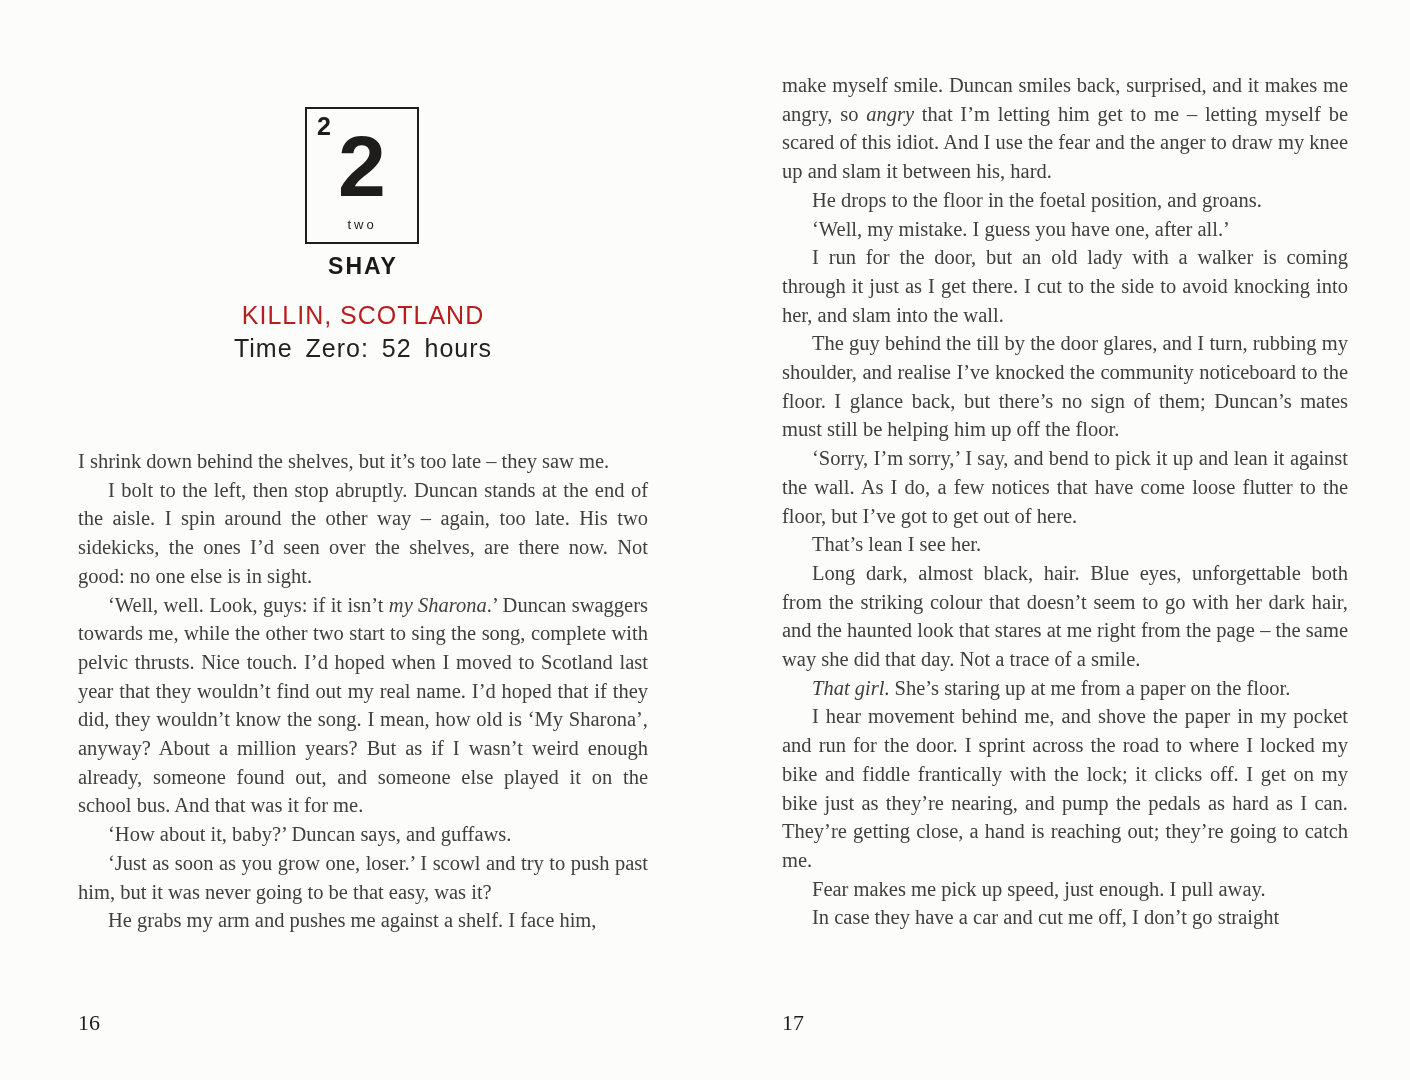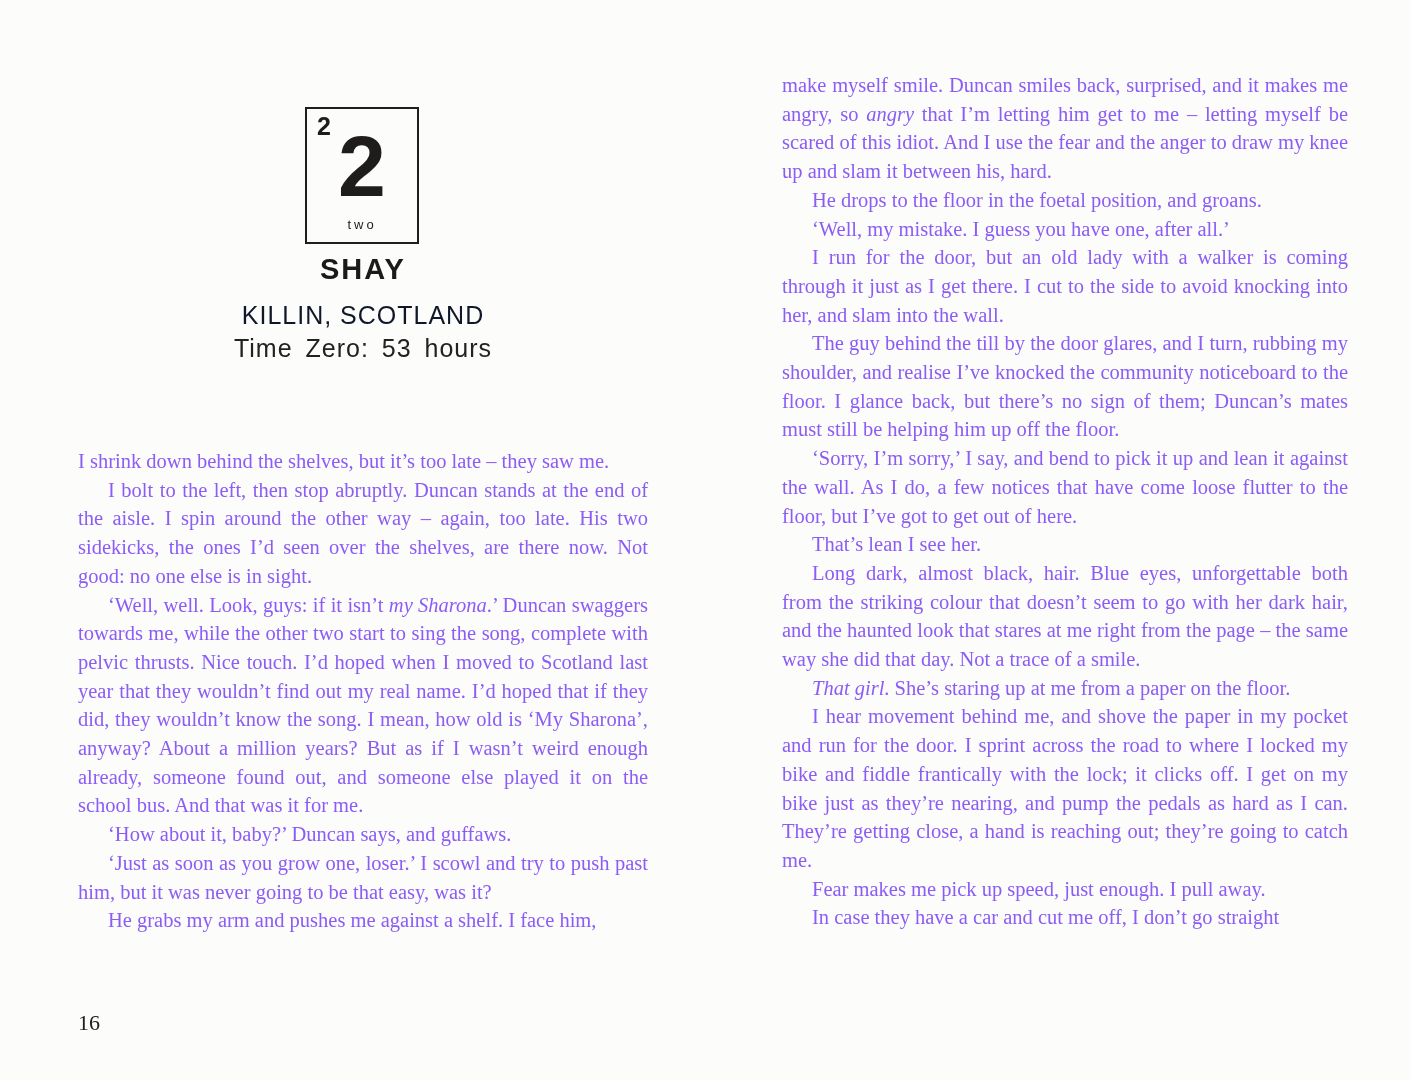--- a/index.html
+++ b/index.html
@@ -59,36 +59,36 @@
 
   
   .chapter-title {
     position: absolute;
     top: 253px;
     left: 0;
     width: 100%;
     margin: 0;
     text-align: center;
     font-family: "Liberation Sans", sans-serif;
-    font-size: 29px;
+    font-size: 23px;
     font-weight: 700;
     letter-spacing: 2px;
     color: #1b1a18;
   }
   .chapter-location {
     position: absolute;
     top: 301px;
     left: 0;
     width: 100%;
     text-align: center;
     font-family: "Liberation Sans", sans-serif;
     font-size: 25px;
     font-weight: 400;
     letter-spacing: 1px;
-    color: #0f172a;
+    color: #b91c1c;
   }
   .chapter-time {
     position: absolute;
     top: 334px;
     left: 0;
     width: 100%;
     text-align: center;
     font-family: "Liberation Sans", sans-serif;
     font-size: 25px;
     font-weight: 400;
@@ -98,21 +98,21 @@
   }
 
   
   .body-text {
     position: absolute;
     left: 0;
     width: 100%;
     font-size: 20.5px;
     line-height: 28.7px;
     text-align: justify;
-    color: #8b5cf6;
+    color: #404040;
   }
   .page.left  .body-text { top: 447px; }
   .page.right .body-text { top: 71px; }
   .body-text p { margin: 0; text-indent: 30px; }
   .body-text p.no-indent { text-indent: 0; }
   .body-text i { font-style: italic; }
 
   
   .pagenum {
     position: absolute;
@@ -129,21 +129,21 @@
 <div class="spread">
 
   <section class="page left">
     <div class="chapter-box">
       <span class="corner">2</span>
       <span class="big">2</span>
       <span class="word">two</span>
     </div>
     <h1 class="chapter-title">SHAY</h1>
     <div class="chapter-location">KILLIN, SCOTLAND</div>
-    <div class="chapter-time">Time Zero: 53 hours</div>
+    <div class="chapter-time">Time Zero: 52 hours</div>
     <div class="body-text" id="left-body">
         <p class="no-indent"><span>I shrink down behind the shelves, but it’s too late – they saw me.</span></p>
         <p><span>I bolt to the left, then stop abruptly. Duncan stands at the end of the aisle. I spin around the other way – again, too late. His two sidekicks, the ones I’d seen over the shelves, are there now. Not good: no one else is in sight.</span></p>
         <p><span>‘Well, well. Look, guys: if it isn’t </span><i>my Sharona</i><span>.’ Duncan swaggers towards me, while the other two start to sing the song, complete with pelvic thrusts. Nice touch. I’d hoped when I moved to Scotland last year that they wouldn’t find out my real name. I’d hoped that if they did, they wouldn’t know the song. I mean, how old is ‘My Sharona’, anyway? About a million years? But as if I wasn’t weird enough already, someone found out, and someone else played it on the school bus. And that was it for me.</span></p>
         <p><span>‘How about it, baby?’ Duncan says, and guffaws.</span></p>
         <p><span>‘Just as soon as you grow one, loser.’ I scowl and try to push past him, but it was never going to be that easy, was it?</span></p>
         <p><span>He grabs my arm and pushes me against a shelf. I face him,</span></p>
       </div>
     <div class="pagenum">16</div>
   </section>
@@ -156,15 +156,16 @@
         <p><span>I run for the door, but an old lady with a walker is coming through it just as I get there. I cut to the side to avoid knocking into her, and slam into the wall.</span></p>
         <p><span>The guy behind the till by the door glares, and I turn, rubbing my shoulder, and realise I’ve knocked the community noticeboard to the floor. I glance back, but there’s no sign of them; Duncan’s mates must still be helping him up off the floor.</span></p>
         <p><span>‘Sorry, I’m sorry,’ I say, and bend to pick it up and lean it against the wall. As I do, a few notices that have come loose flutter to the floor, but I’ve got to get out of here.</span></p>
         <p><span>That’s lean I see her.</span></p>
         <p><span>Long dark, almost black, hair. Blue eyes, unforgettable both from the striking colour that doesn’t seem to go with her dark hair, and the haunted look that stares at me right from the page – the same way she did that day. Not a trace of a smile.</span></p>
         <p><i>That girl</i><span>. She’s staring up at me from a paper on the floor.</span></p>
         <p><span>I hear movement behind me, and shove the paper in my pocket and run for the door. I sprint across the road to where I locked my bike and fiddle frantically with the lock; it clicks off. I get on my bike just as they’re nearing, and pump the pedals as hard as I can. They’re getting close, a hand is reaching out; they’re going to catch me.</span></p>
         <p><span>Fear makes me pick up speed, just enough. I pull away.</span></p>
         <p><span>In case they have a car and cut me off, I don’t go straight</span></p>
       </div>
+    <div class="pagenum">17</div>
   </section>
 
 </div>
 
 </body></html>

